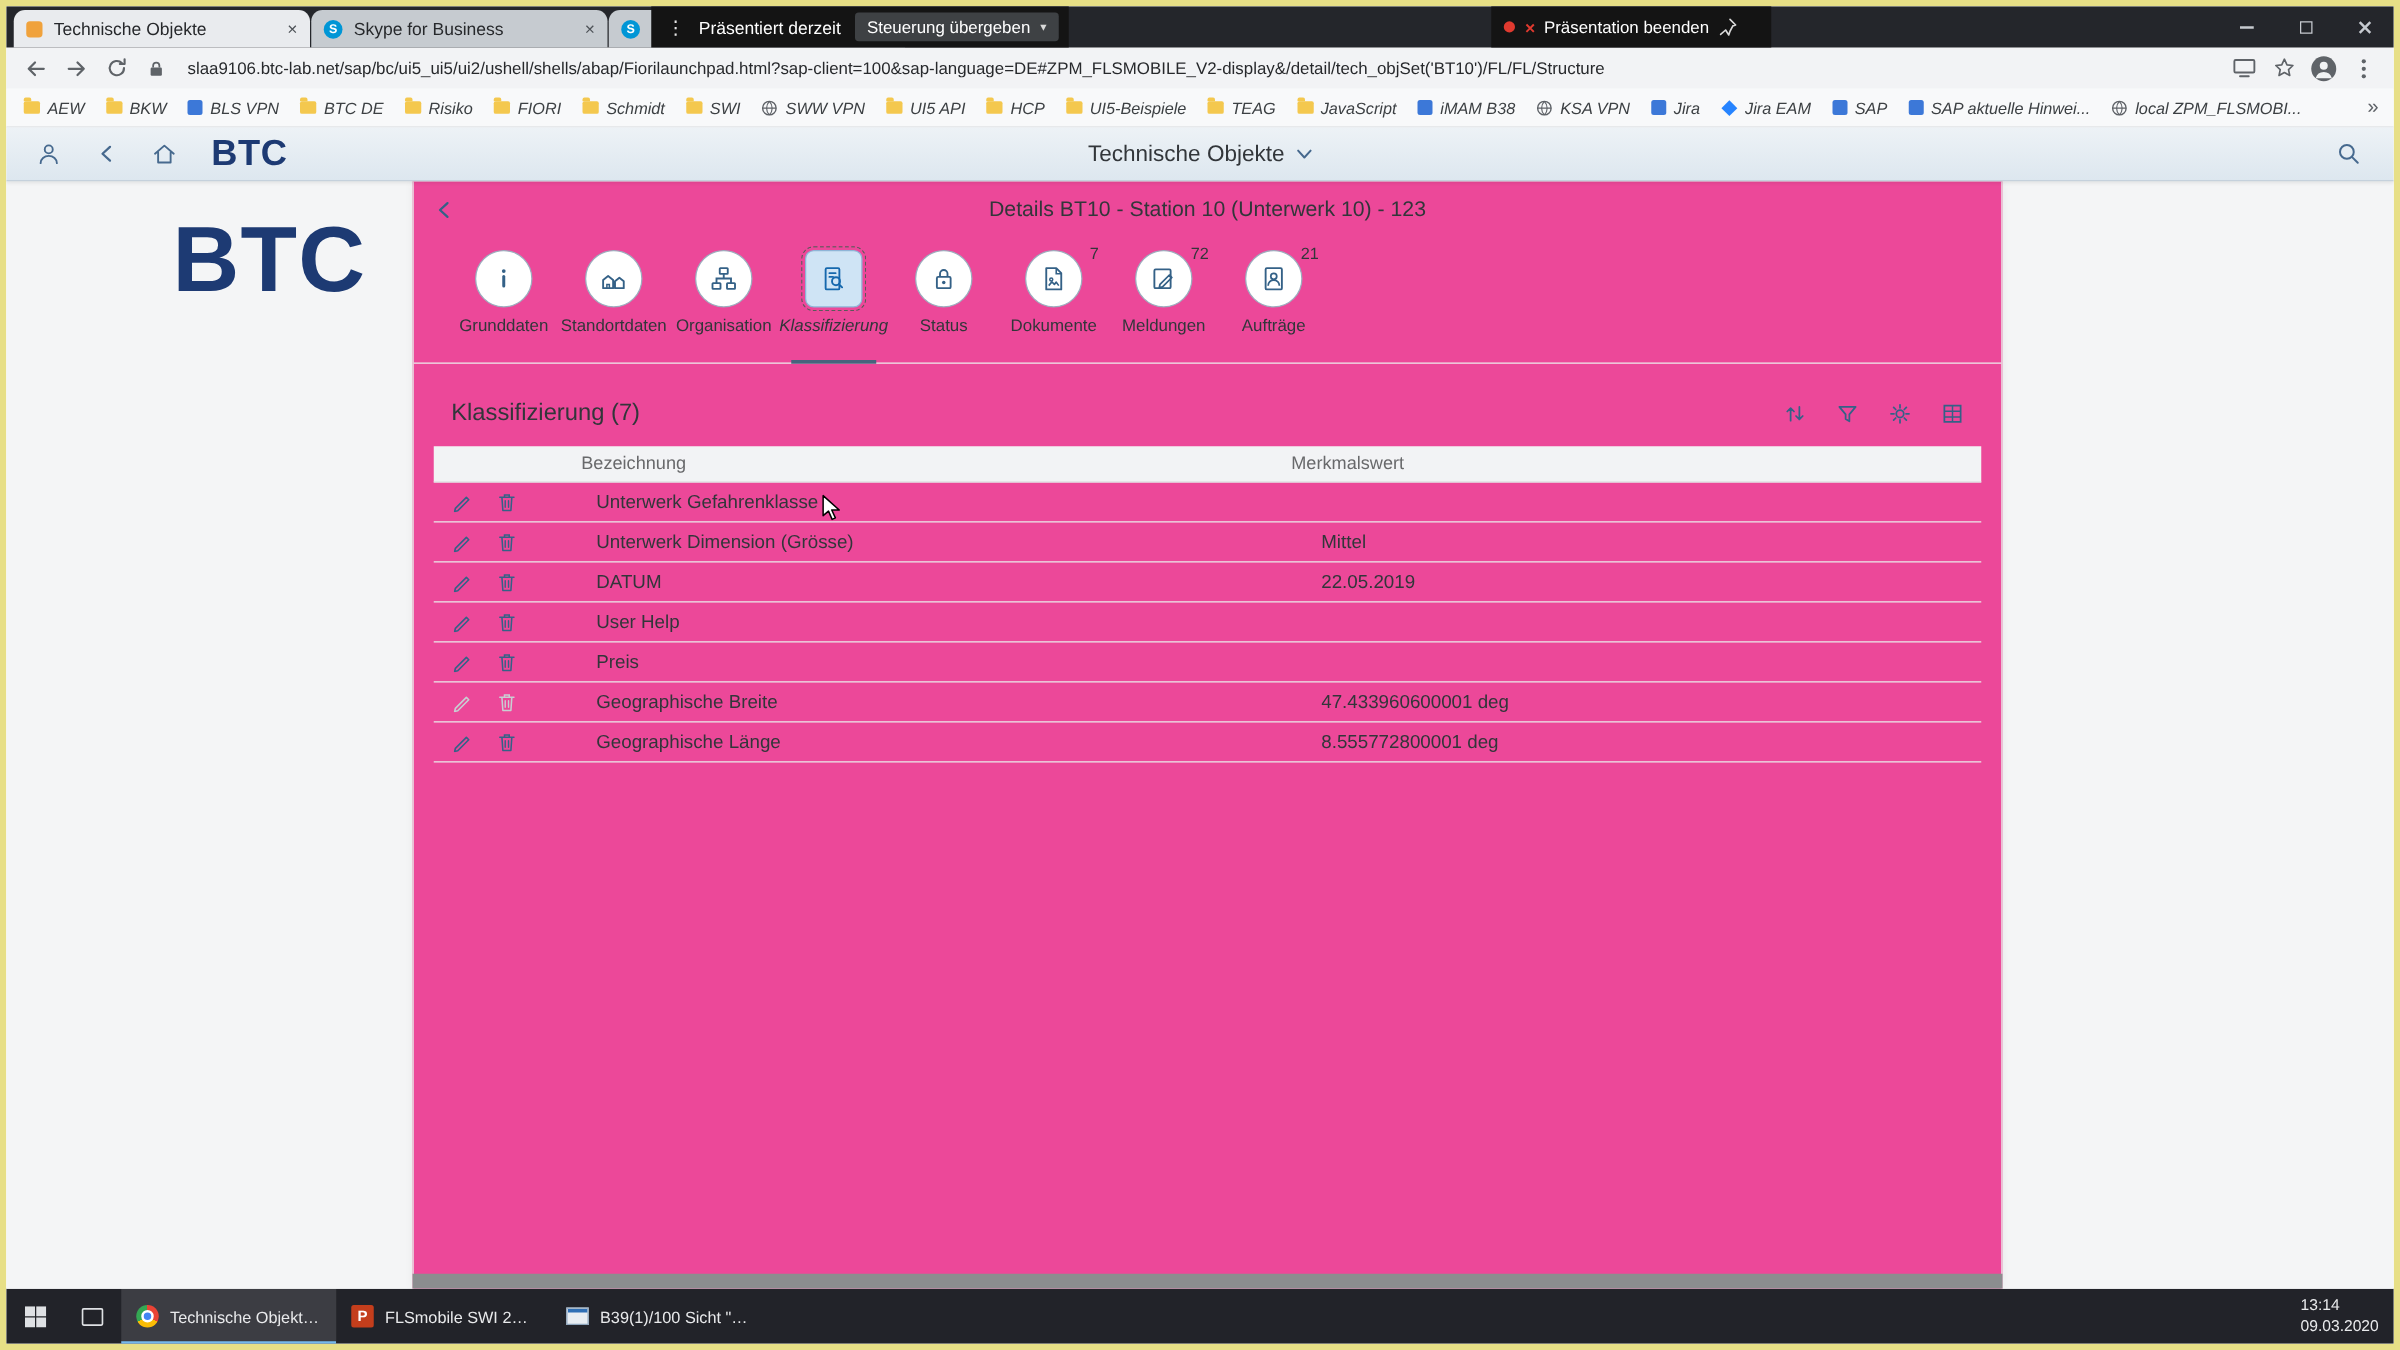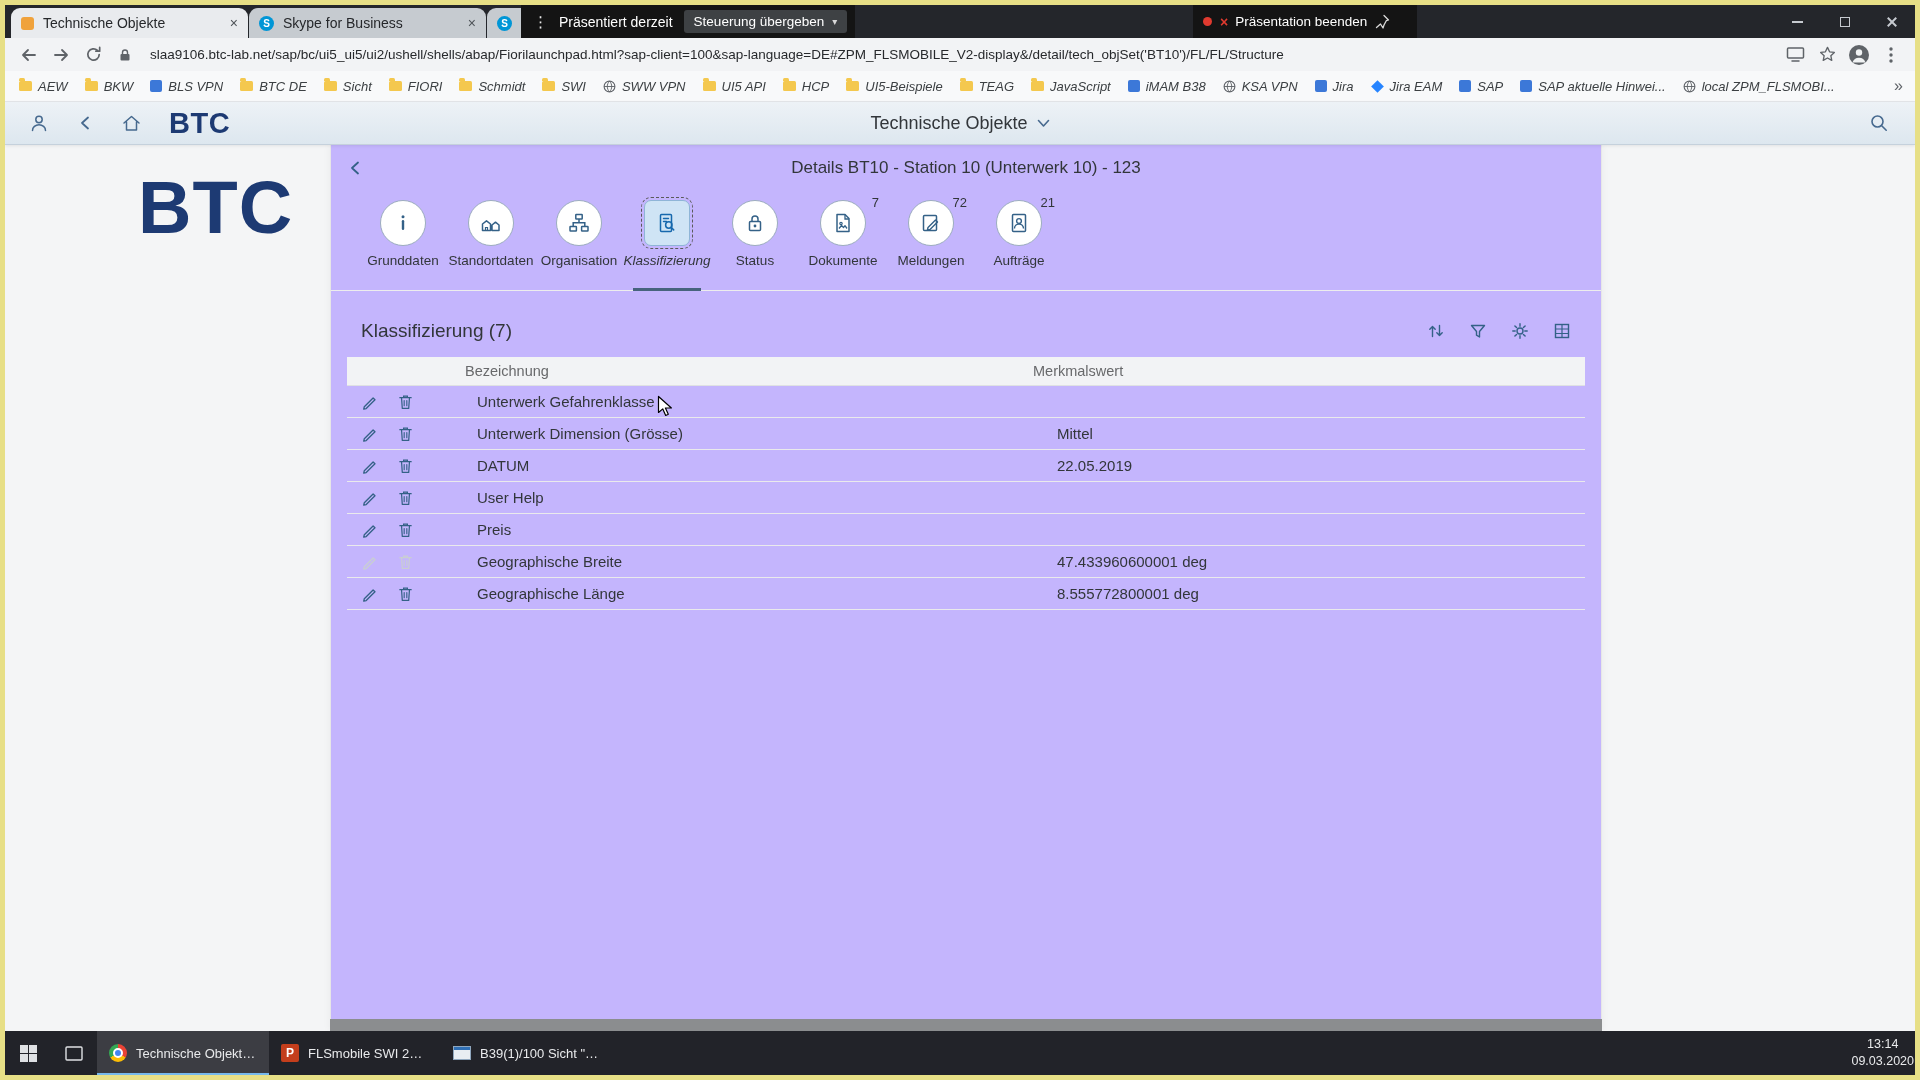--- a/index.html
+++ b/index.html
@@ -51,21 +51,21 @@
 
   
   .shellbar { flex:0 0 43px; background:linear-gradient(#edf2f6,#dde7ef); border-bottom:1px solid #c5d1dc; display:flex; align-items:center; gap:27px; padding:0 24px; position:relative; box-shadow:0 1px 3px rgba(0,0,0,.08); z-index:2; }
   .shell-logo { font-size:29px; font-weight:900; color:#1d3a73; letter-spacing:.5px; }
   .shell-title { position:absolute; left:0; right:0; margin:auto; width:max-content; display:flex; align-items:center; gap:9px; font-size:18px; color:#32363a; }
   .shell-search { position:absolute; right:26px; }
 
   
   .content { flex:1; position:relative; background:#f4f5f6; overflow:hidden; }
   .watermark { position:absolute; left:133px; top:20px; font-size:74px; font-weight:900; color:#1d3a73; letter-spacing:1px; }
-  .panel { position:absolute; left:325px; top:0; bottom:0; width:1272px; background:#c4b5fd; border-left:1px solid #e7e7e7; border-right:1px solid #e7e7e7; box-shadow:0 0 8px rgba(0,0,0,.05); }
+  .panel { position:absolute; left:325px; top:0; bottom:0; width:1272px; background:#ec4899; border-left:1px solid #e7e7e7; border-right:1px solid #e7e7e7; box-shadow:0 0 8px rgba(0,0,0,.05); }
   .detail-header { height:46px; position:relative; display:flex; align-items:center; justify-content:center; }
   .detail-back { position:absolute; left:16px; color:#346187; display:grid; place-items:center; }
   .detail-title { font-size:17px; color:#32363a; }
 
   .icontabs { display:flex; padding-left:28px; height:100px; border-bottom:1px solid #ededed; }
   .icontab { width:88px; position:relative; display:flex; flex-direction:column; align-items:center; padding-top:9px; color:#346187; cursor:default; }
   .tab-circle { width:46px; height:46px; border:1px solid #9cadbe; border-radius:50%; display:grid; place-items:center; background:#fff; }
   .tab-count { position:absolute; top:4px; right:8px; font-size:13px; color:#32363a; }
   .icontab-label { margin-top:7px; font-size:13.5px; color:#32363a; white-space:nowrap; }
   .icontab.selected { color:#1668ad;font-style:italic; }
@@ -91,21 +91,21 @@
   .taskbar { flex:0 0 44px; background:#222329; display:flex; align-items:stretch; color:#e9eaec; }
   .tb-btn { width:46px; display:grid; place-items:center; }
   .tb-app { display:flex; align-items:center; gap:9px; padding:0 12px; max-width:172px; }
   .tb-app.active { background:rgba(255,255,255,.12); box-shadow:inset 0 -2px 0 #76b9ed; }
   .tb-label { font-size:13px; white-space:nowrap; overflow:hidden; text-overflow:ellipsis; }
   .chrome-ball { position:relative; width:18px; height:18px; border-radius:50%; flex:0 0 auto;
     background:conic-gradient(from 0deg,#ea4335 0 33.3%,#fbbc05 33.3% 66.6%,#34a853 66.6% 100%); }
   .chrome-ball::after { content:""; position:absolute; inset:4px; background:#4285f4; border:2px solid #fff; border-radius:50%; }
   .ic-ppt { width:18px; height:18px; background:#c43e1c; color:#fff; font-weight:bold; font-size:12px; display:grid; place-items:center; border-radius:2px; flex:0 0 auto; }
   .ic-sapgui { width:18px; height:14px; background:#e8edf2; border:1px solid #8fa6bd; box-shadow:inset 0 3px 0 #2f6fb5; flex:0 0 auto; }
-  .tb-clock { margin-left:auto; display:flex; flex-direction:column; justify-content:center; align-items:center; padding-right:1px; font-size:12.5px; line-height:1.35; }
+  .tb-clock { margin-left:auto; display:flex; flex-direction:column; justify-content:center; align-items:flex-start; padding-right:12px; font-size:12.5px; line-height:1.35; }
 
   .cursor { position:absolute; left:652px; top:250px; z-index:50; pointer-events:none; }
   svg { display:block; }
 </style>
 </head>
 <body>
 
 <div class="screen">
 
   <div class="tabstrip">
@@ -242,21 +242,21 @@
 
       <span class="bookmark">
         <span class="bm-folder"></span>
 
         <span class="bm-label">BTC DE</span>
       </span>
 
       <span class="bookmark">
         <span class="bm-folder"></span>
 
-        <span class="bm-label">Sicht</span>
+        <span class="bm-label">Risiko</span>
       </span>
 
       <span class="bookmark">
         <span class="bm-folder"></span>
 
         <span class="bm-label">FIORI</span>
       </span>
 
       <span class="bookmark">
         <span class="bm-folder"></span>

